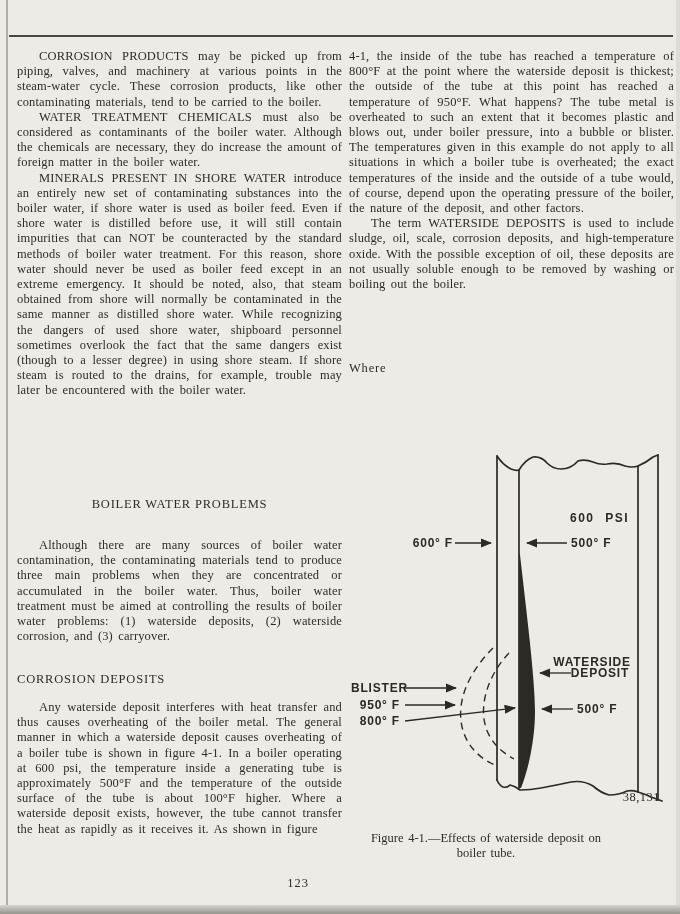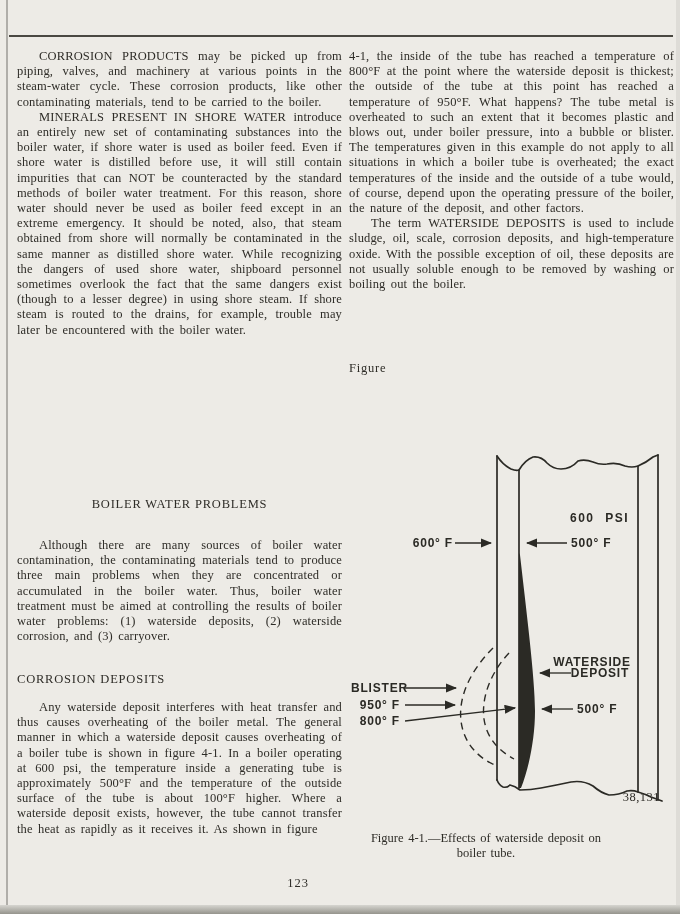--- a/index.html
+++ b/index.html
@@ -49,41 +49,42 @@
 
 <div class="page">
   <div class="edge-left"></div>
   <div class="edge-right"></div>
   <div class="edge-bottom"></div>
 
   <div class="header-rule"></div>
 
   <div class="col" style="left:17px;top:49px;font-family:Liberation Serif, serif;">
     <p class="indent">CORROSION PRODUCTS may be picked up from piping, valves, and machinery at various points in the steam-water cycle. These corrosion products, like other contaminating materials, tend to be carried to the boiler.</p>
+    <p class="indent">WATER TREATMENT CHEMICALS must also be considered as contaminants of the boiler water. Although the chemicals are necessary, they do increase the amount of foreign matter in the boiler water.</p>
     <p class="indent">MINERALS PRESENT IN SHORE WATER introduce an entirely new set of contaminating substances into the boiler water, if shore water is used as boiler feed. Even if shore water is distilled before use, it will still contain impurities that can NOT be counteracted by the standard methods of boiler water treatment. For this reason, shore water should never be used as boiler feed except in an extreme emergency. It should be noted, also, that steam obtained from shore will normally be contaminated in the same manner as distilled shore water. While recognizing the dangers of used shore water, shipboard personnel sometimes overlook the fact that the same dangers exist (though to a lesser degree) in using shore steam. If shore steam is routed to the drains, for example, trouble may later be encountered with the boiler water.</p>
   </div>
 
   <div class="heading center" style="left:17px;top:497px;">BOILER WATER PROBLEMS</div>
 
   <div class="col" style="left:17px;top:538px;">
     <p class="indent">Although there are many sources of boiler water contamination, the contaminating materials tend to produce three main problems when they are concentrated or accumulated in the boiler water. Thus, boiler water treatment must be aimed at controlling the results of boiler water problems: (1) waterside deposits, (2) waterside corrosion, and (3) carryover.</p>
   </div>
 
   <div class="heading" style="left:17px;top:672px;">CORROSION DEPOSITS</div>
 
   <div class="col" style="left:17px;top:700px;">
     <p class="indent">Any waterside deposit interferes with heat transfer and thus causes overheating of the boiler metal. The general manner in which a waterside deposit causes overheating of a boiler tube is shown in figure 4-1. In a boiler operating at 600 psi, the temperature inside a generating tube is approximately 500°F and the temperature of the outside surface of the tube is about 100°F higher. Where a waterside deposit exists, however, the tube cannot transfer the heat as rapidly as it receives it. As shown in figure</p>
   </div>
 
   <div class="col" style="left:349px;top:49px;">
     <p>4-1, the inside of the tube has reached a temperature of 800°F at the point where the waterside deposit is thickest; the outside of the tube at this point has reached a temperature of 950°F. What happens? The tube metal is overheated to such an extent that it becomes plastic and blows out, under boiler pressure, into a bubble or blister. The temperatures given in this example do not apply to all situations in which a boiler tube is overheated; the exact temperatures of the inside and the outside of a tube would, of course, depend upon the operating pressure of the boiler, the nature of the deposit, and other factors.</p>
     <p class="indent">The term WATERSIDE DEPOSITS is used to include sludge, oil, scale, corrosion deposits, and high-temperature oxide. With the possible exception of oil, these deposits are not usually soluble enough to be removed by washing or boiling out the boiler.</p>
   </div>
 
-  <div class="heading" style="left:349px;top:361px;">Figure</div>
+  <div class="heading" style="left:349px;top:361px;">Where</div>
 
 
   <svg class="fig-svg" width="335" height="366" viewBox="0 0 335 366">
     <defs>
       <marker id="ah" orient="auto" markerWidth="9" markerHeight="7" refX="8" refY="3.5">
         <path d="M0,0 L9,3.5 L0,7 Z" fill="#2b2a25"></path>
       </marker>
     </defs>
     <g stroke="#2b2a25" stroke-width="1.7" fill="none" stroke-linecap="round">
 

